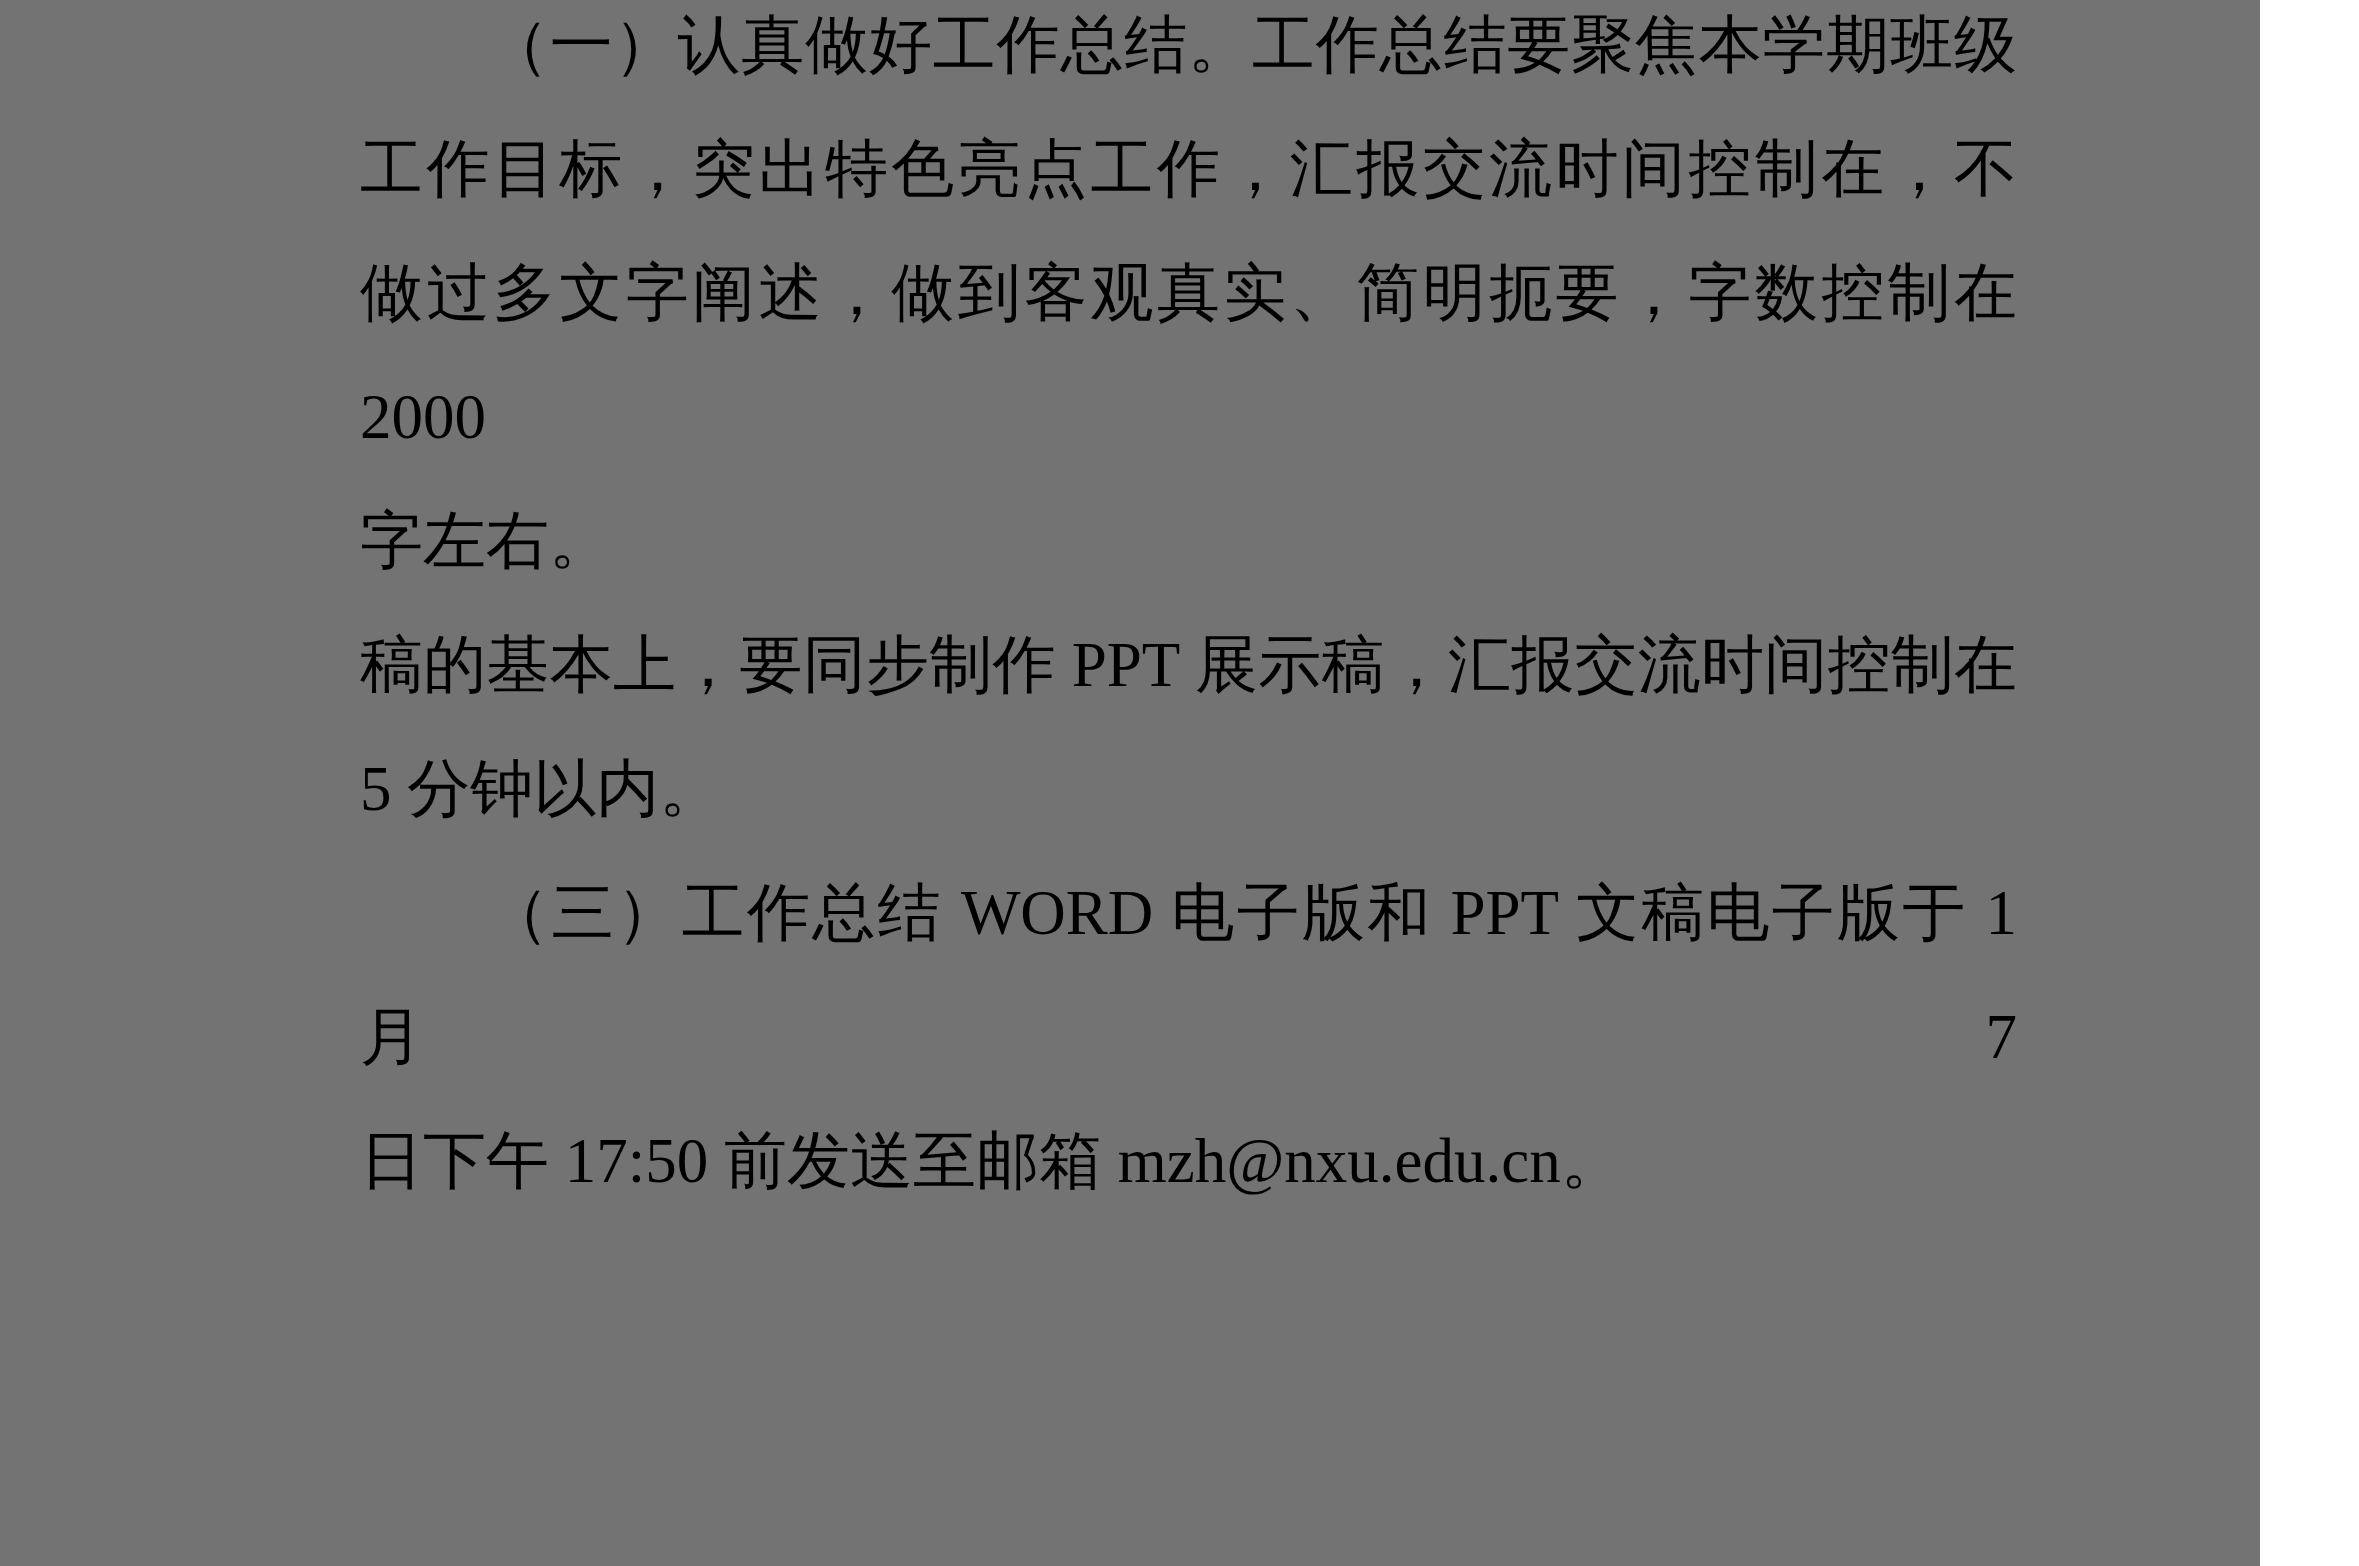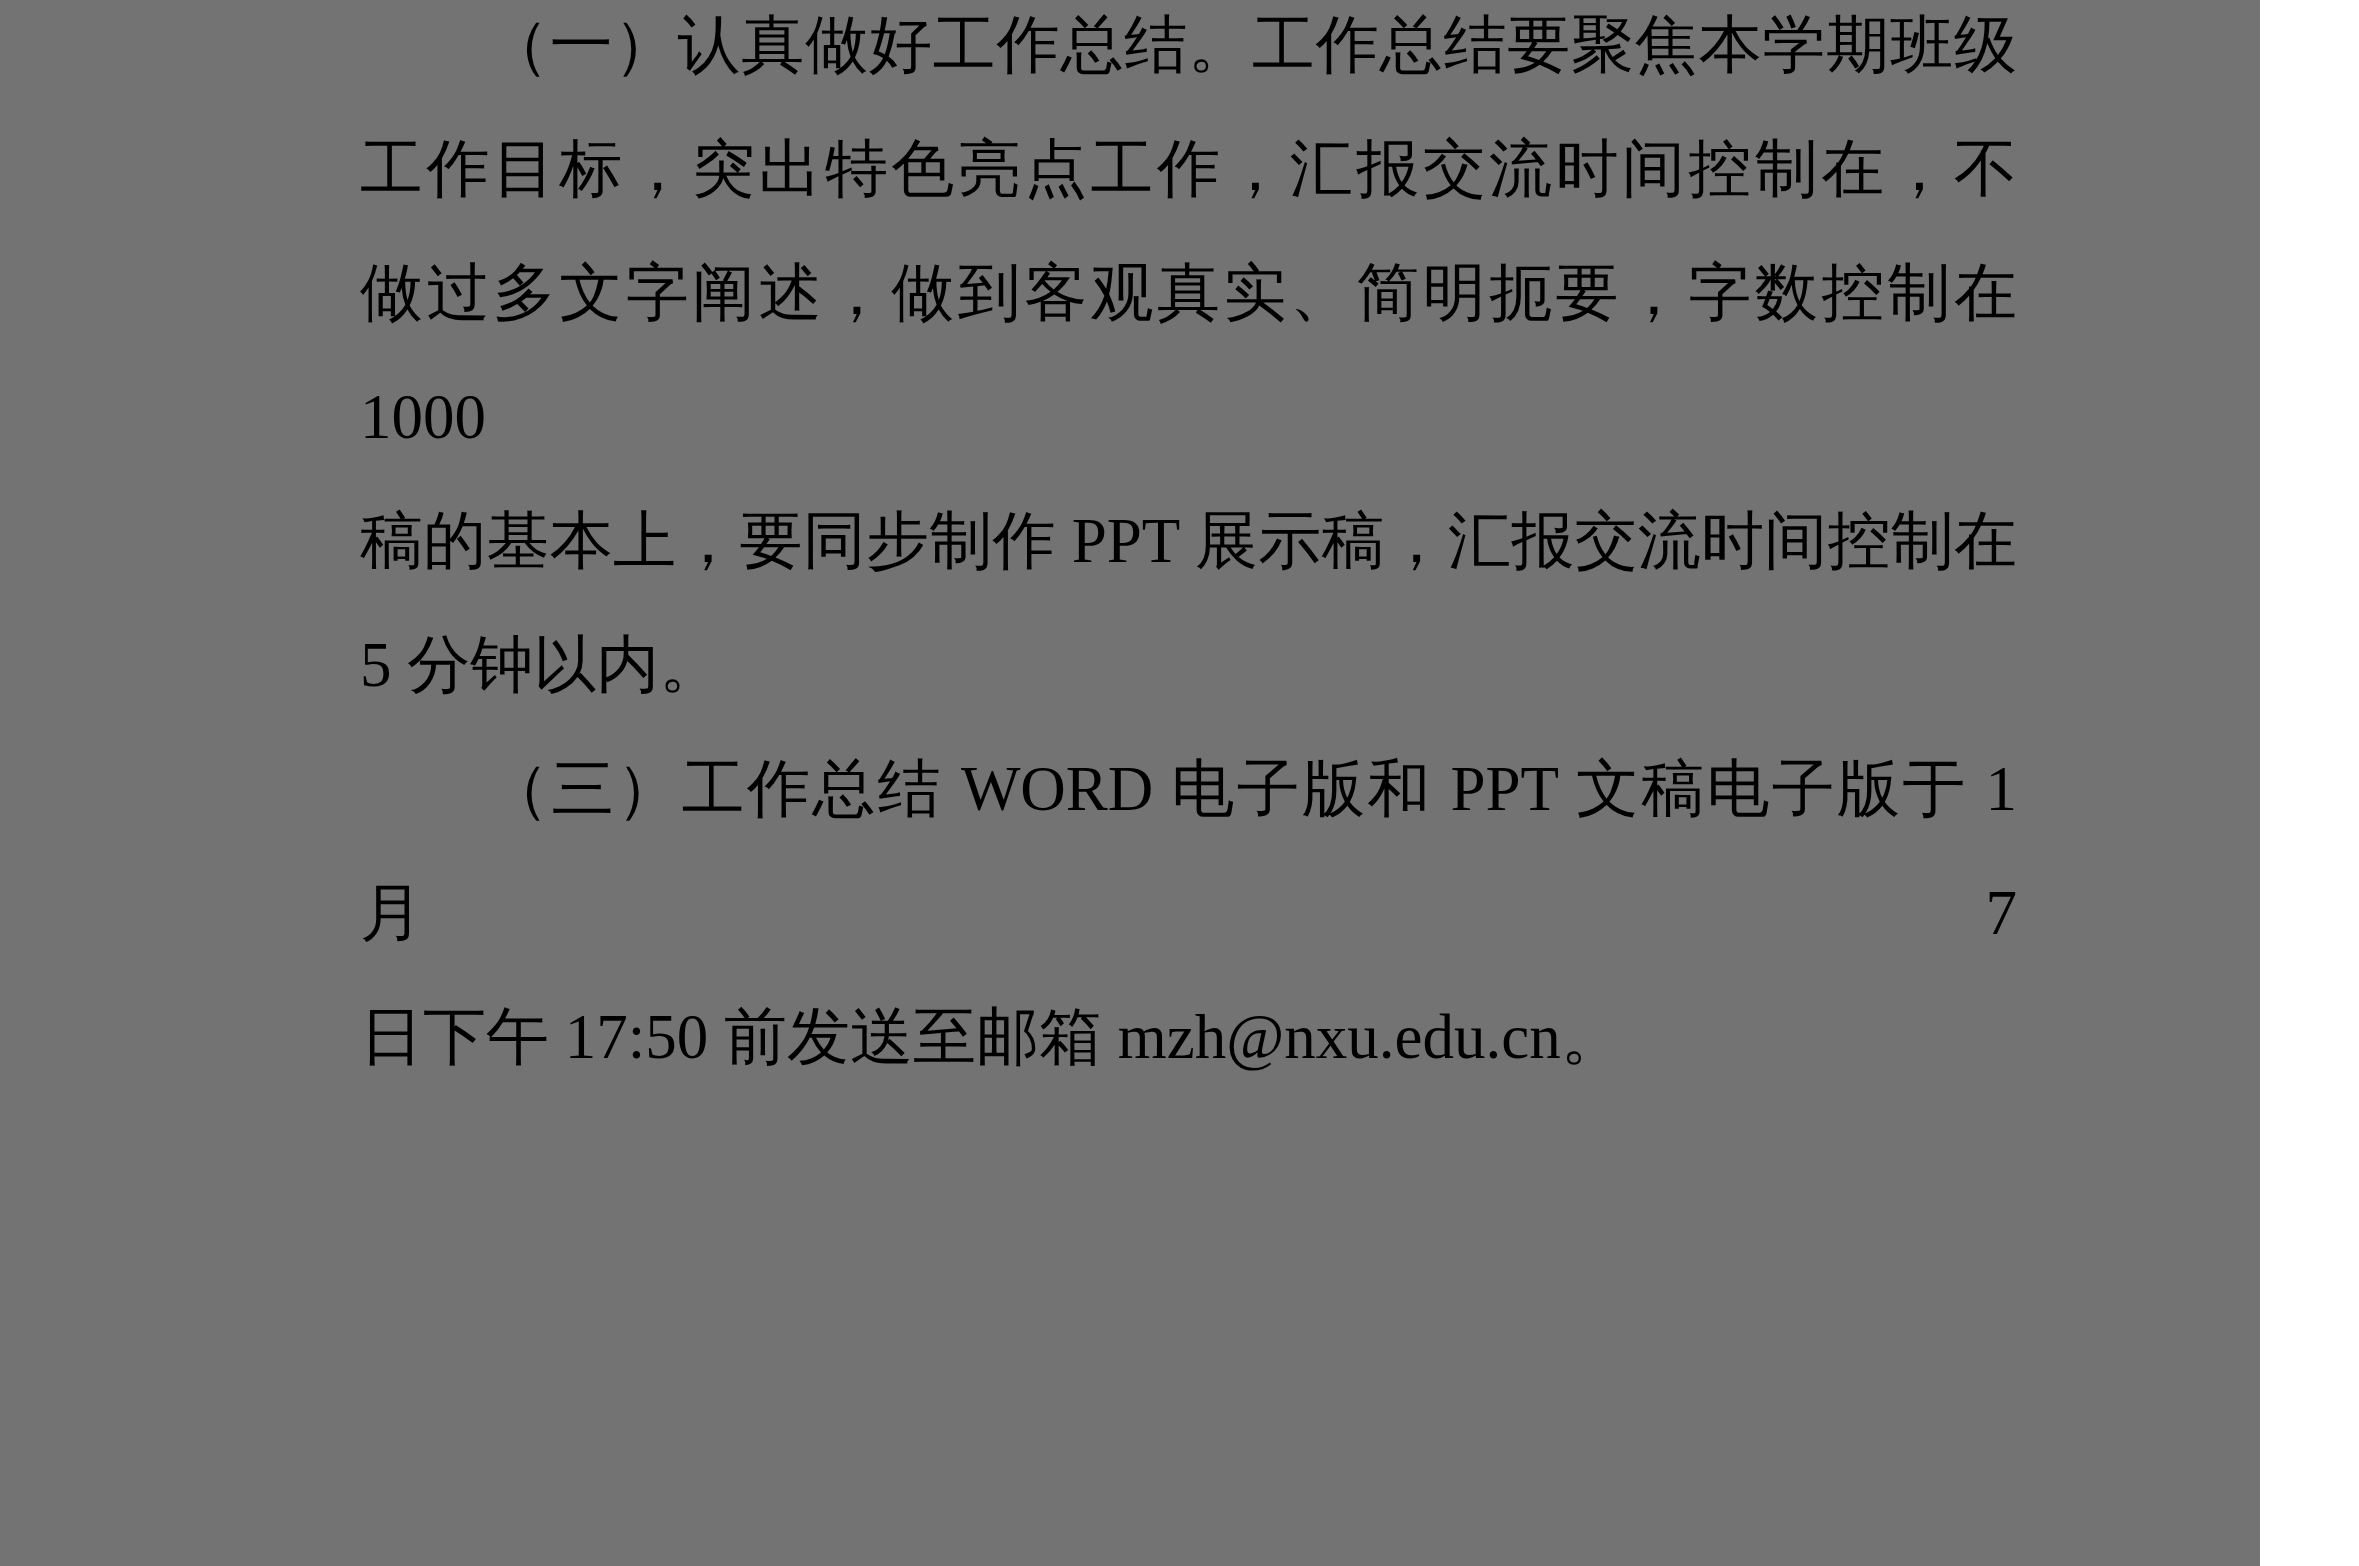--- a/index.html
+++ b/index.html
@@ -42,21 +42,22 @@
   }
 </style>
 </head>
 <body>
 
 <div class="page">
   <div class="text-block">
 
     <div class="doc-line fill indent">（一）认真做好工作总结。工作总结要聚焦本学期班级</div>
     <div class="doc-line fill">工作目标，突出特色亮点工作，汇报交流时间控制在，不</div>
-    <div class="doc-line fill">做过多文字阐述，做到客观真实、简明扼要，字数控制在 1000</div>
+    <div class="doc-line fill">做过多文字阐述，做到客观真实、简明扼要，字数控制在 2000</div>
+    <div class="doc-line">字左右。</div>
 
     <div class="doc-line fill">稿的基本上，要同步制作 PPT 展示稿，汇报交流时间控制在</div>
     <div class="doc-line">5 分钟以内。</div>
 
     <div class="doc-line fill indent">（三）工作总结 WORD 电子版和 PPT 文稿电子版于 1 月 7</div>
     <div class="doc-line">日下午 17:50 前发送至邮箱 mzh@nxu.edu.cn。</div>
 
     <div class="doc-line spacer"></div>
     <div class="doc-line spacer"></div>
 

